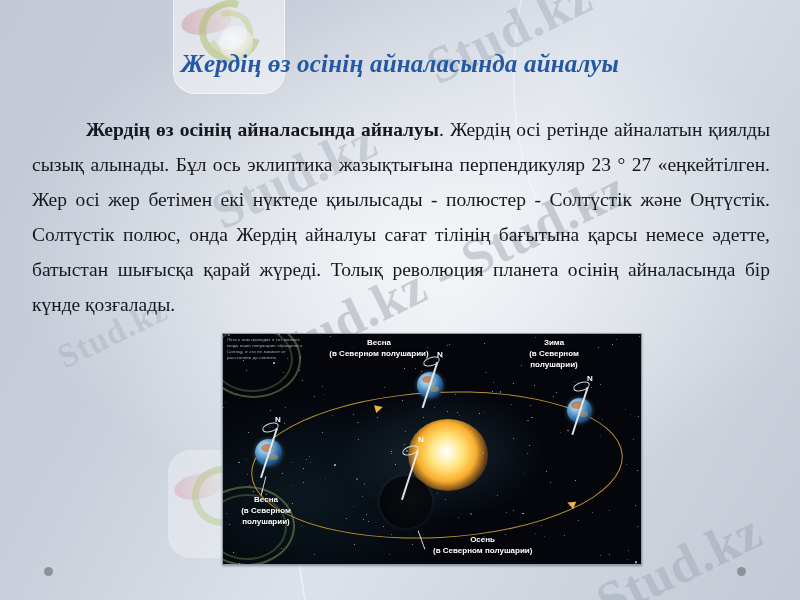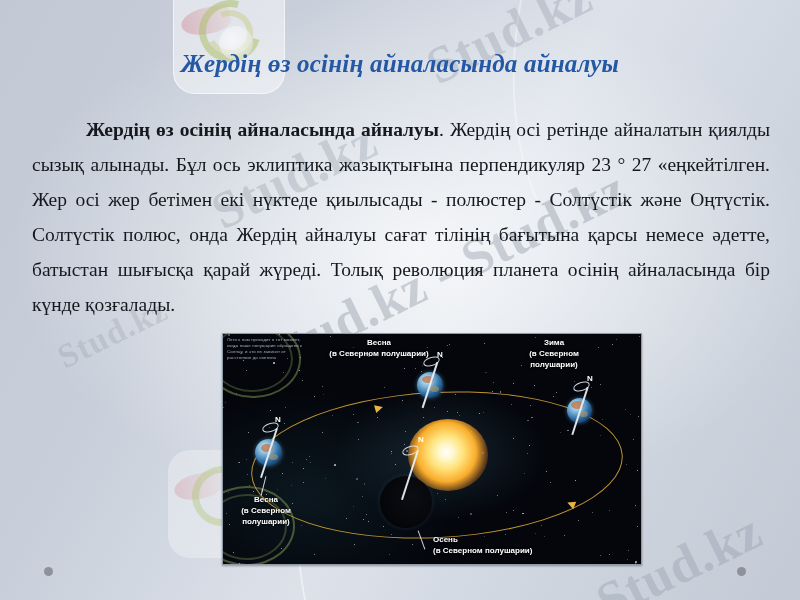--- a/index.html
+++ b/index.html
@@ -483,21 +483,21 @@
       <div>(в Северном</div>
       <div>полушарии)</div>
     </div>
 
     <div class="earth dark" style="left:157px; top:142px; width:52px; height:52px;"></div>
     <div class="axis" style="left:186px; top:115px; height:52px; transform:rotate(18deg);"></div>
     <div class="spin" style="left:179px; top:112px;"></div>
     <div class="nlabel" style="left:195px; top:101px;">N</div>
     <div class="leader" style="left:198px; top:196px; height:20px; transform:rotate(-20deg);"></div>
     <div class="seasonlabel" style="left:210px; top:200px; width:130px; text-align:left;">
-      <div style="text-align:left; width:62px;">Осень</div>
+      <div style="text-align:right; width:62px;">Осень</div>
       <div>(в Северном полушарии)</div>
     </div>
   </div>
 
   <div class="dot" id="dot-left"></div>
   <div class="dot" id="dot-right"></div>
 
 </div>
 
 </body></html>

